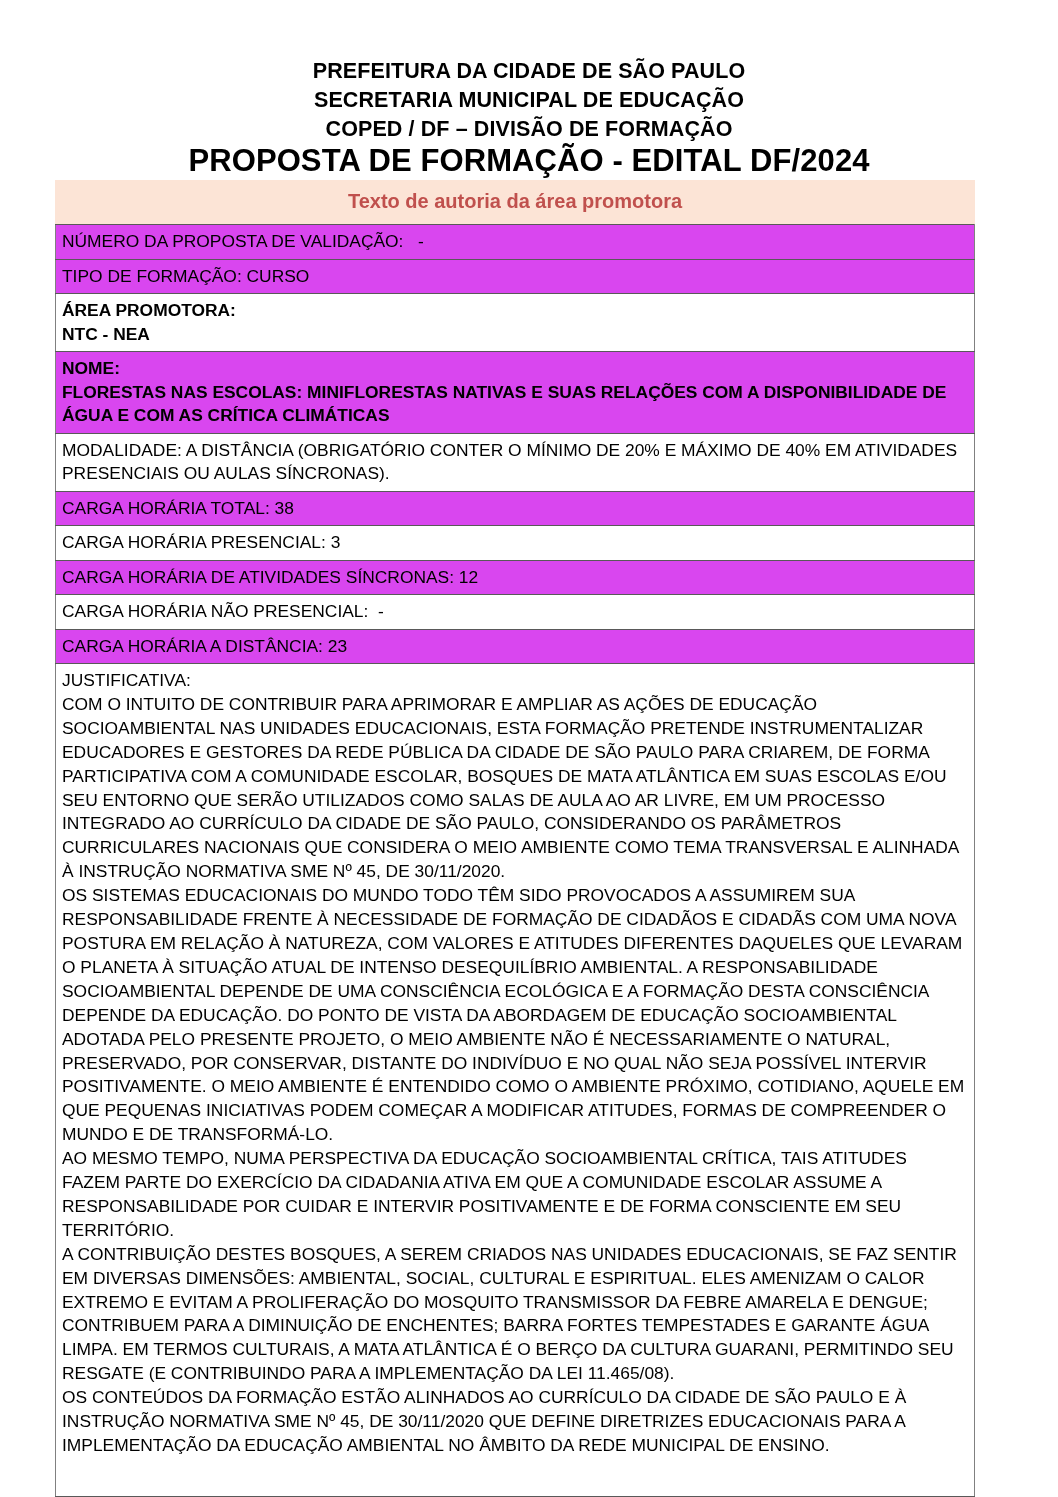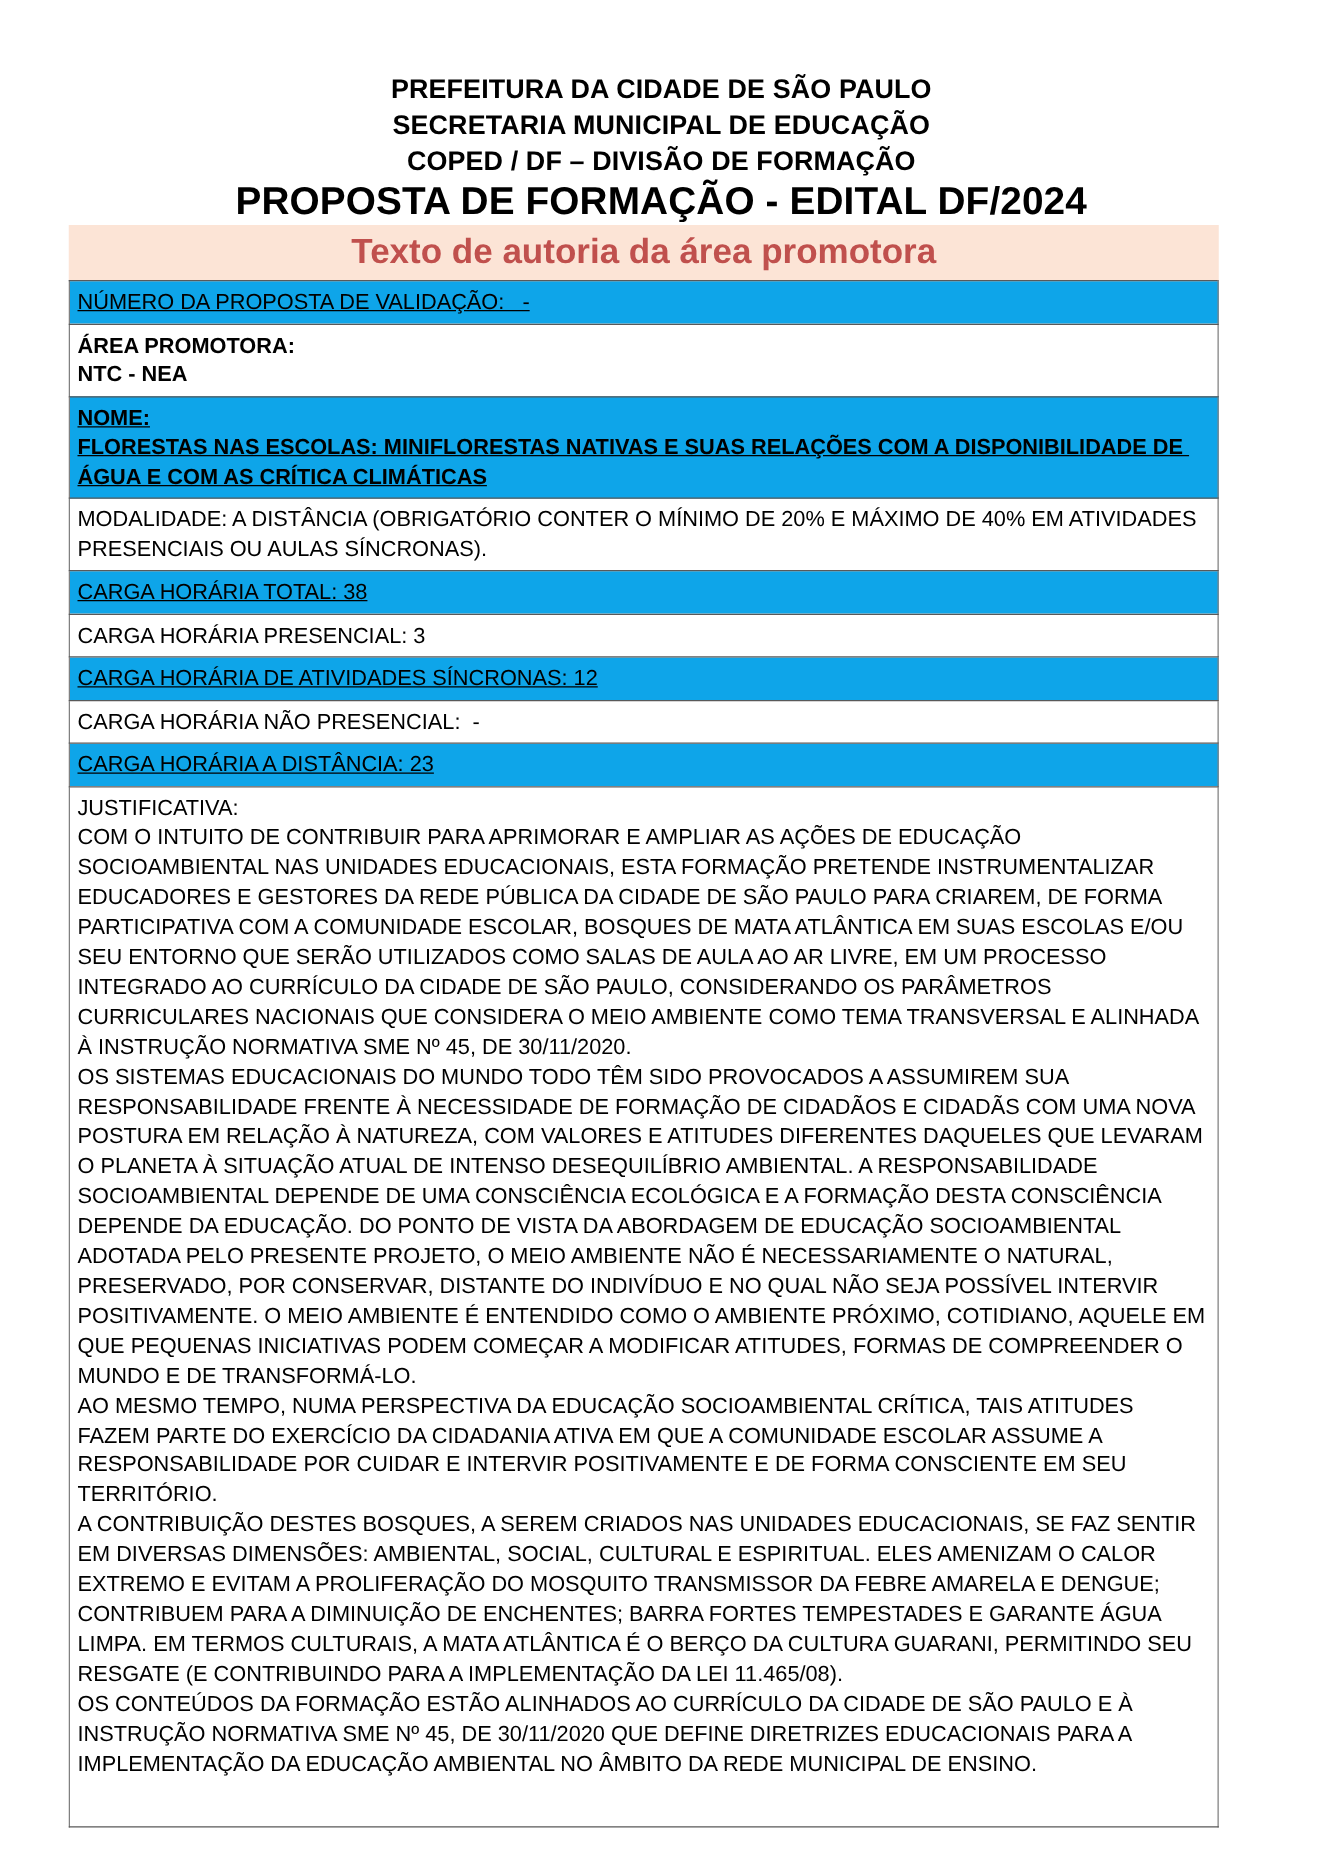--- a/index.html
+++ b/index.html
@@ -43,21 +43,21 @@
 
   
   .banner {
     margin: 2px 0 0 0;
     width: 920px;
     margin-left: 55px;
     background: #fce4d6;
     text-align: center;
     color: #c0504d;
     font-weight: bold;
-    font-size: 28px;
+    font-size: 20px;
     line-height: 38px;
     padding: 2px 0 4px 0;
     box-sizing: border-box;
   }
 
   
   .info-table {
     width: 920px;
     margin-left: 55px;
     border-collapse: collapse;
@@ -67,22 +67,21 @@
     border: 1px solid #808080;
     border-top-color: #595959;
     border-bottom-color: #595959;
     padding: 5px 5px 5px 6px;
     font-size: 17.4px;
     line-height: 23.5px;
     vertical-align: top;
     background: #ffffff;
   }
   .info-table tr.shaded td {
-    background: #0ea5e9;
-    text-decoration: underline;
+    background: #d946ef;
   }
   .info-table tr.bold td {
     font-weight: bold;
     margin-top: 24px;
   }
   .cell-line {
     display: block;
     white-space: pre-wrap;
   }
   td.justificativa {
@@ -104,20 +103,25 @@
     <div class="hline hline-4">PROPOSTA DE FORMAÇÃO - EDITAL DF/2024</div>
   </div>
 
   <div class="banner">Texto de autoria da área promotora</div>
 
   <table class="info-table">
     <tbody>
         <tr class="shaded">
           <td>
             <span class="cell-line">NÚMERO DA PROPOSTA DE VALIDAÇÃO:   -</span>
+          </td>
+        </tr>
+        <tr class="shaded">
+          <td>
+            <span class="cell-line">TIPO DE FORMAÇÃO: CURSO</span>
           </td>
         </tr>
         <tr class="bold">
           <td>
             <span class="cell-line">ÁREA PROMOTORA:</span>
             <span class="cell-line">NTC - NEA</span>
           </td>
         </tr>
         <tr class="shaded bold">
           <td>

